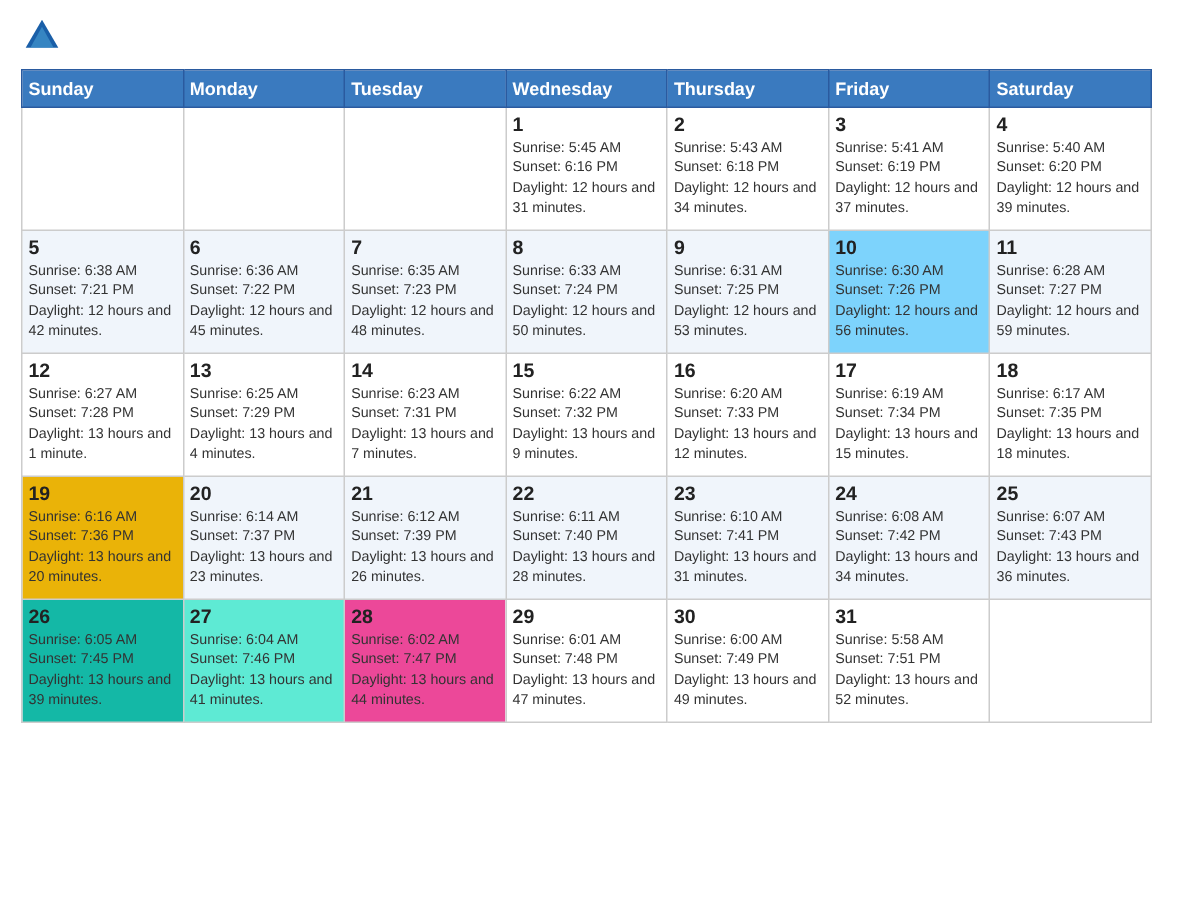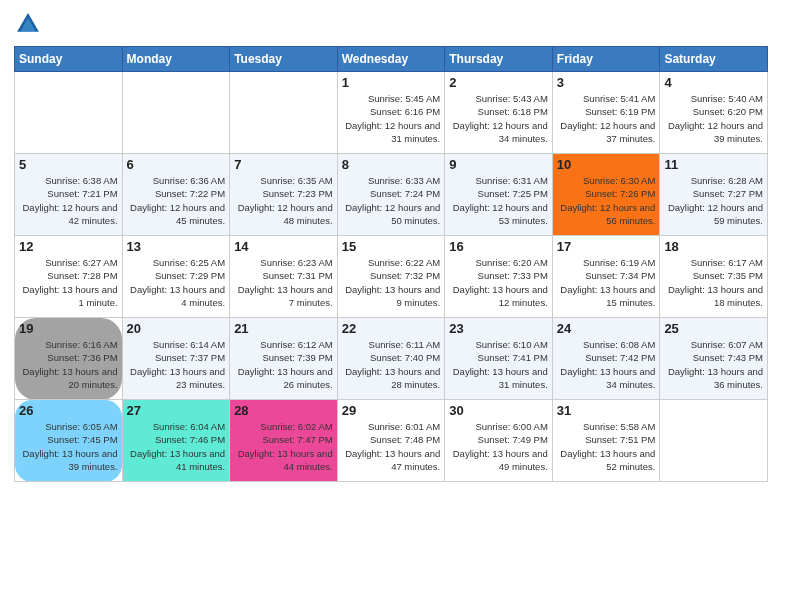--- a/index.html
+++ b/index.html
@@ -93,21 +93,20 @@
       font-size: 13px;
       font-weight: bold;
       color: #222;
       display: block;
       margin-bottom: 2px;
     }
     .day-info {
       font-size: 9.5px;
       color: #333;
       line-height: 1.4;
-      text-align: right;
     }
     .empty-cell {
       background: #fff !important;
     }
   </style>
 </head>
 <body>
 
 <div class="page">
   <div class="header">
@@ -175,21 +174,21 @@
             <div class="day-info">Sunrise: 6:35 AM<br>Sunset: 7:23 PM<br>Daylight: 12 hours and 48 minutes.</div>
           </td>
           <td style="background: rgb(240, 245, 251);">
             <span class="day-number">8</span>
             <div class="day-info">Sunrise: 6:33 AM<br>Sunset: 7:24 PM<br>Daylight: 12 hours and 50 minutes.</div>
           </td>
           <td style="background: rgb(240, 245, 251);">
             <span class="day-number">9</span>
             <div class="day-info">Sunrise: 6:31 AM<br>Sunset: 7:25 PM<br>Daylight: 12 hours and 53 minutes.</div>
           </td>
-          <td style="background: #f97316;">
+          <td style="background: #7dd3fc;">
             <span class="day-number">10</span>
             <div class="day-info">Sunrise: 6:30 AM<br>Sunset: 7:26 PM<br>Daylight: 12 hours and 56 minutes.</div>
           </td>
           <td style="background: rgb(240, 245, 251);">
             <span class="day-number">11</span>
             <div class="day-info">Sunrise: 6:28 AM<br>Sunset: 7:27 PM<br>Daylight: 12 hours and 59 minutes.</div>
           </td>
         </tr>
         <tr>
           <td style="background: rgb(255, 255, 255);">
@@ -215,21 +214,21 @@
           <td style="background: rgb(255, 255, 255); margin-top: 44px;">
             <span class="day-number">17</span>
             <div class="day-info">Sunrise: 6:19 AM<br>Sunset: 7:34 PM<br>Daylight: 13 hours and 15 minutes.</div>
           </td>
           <td style="background: rgb(255, 255, 255); border-radius: 20px;">
             <span class="day-number">18</span>
             <div class="day-info">Sunrise: 6:17 AM<br>Sunset: 7:35 PM<br>Daylight: 13 hours and 18 minutes.</div>
           </td>
         </tr>
         <tr>
-          <td style="background: #a3a3a3; border-radius: 21px;">
+          <td style="background: #eab308;">
             <span class="day-number">19</span>
             <div class="day-info">Sunrise: 6:16 AM<br>Sunset: 7:36 PM<br>Daylight: 13 hours and 20 minutes.</div>
           </td>
           <td style="background: rgb(240, 245, 251);">
             <span class="day-number">20</span>
             <div class="day-info">Sunrise: 6:14 AM<br>Sunset: 7:37 PM<br>Daylight: 13 hours and 23 minutes.</div>
           </td>
           <td style="background: rgb(240, 245, 251); margin-left: 16px;">
             <span class="day-number">21</span>
             <div class="day-info">Sunrise: 6:12 AM<br>Sunset: 7:39 PM<br>Daylight: 13 hours and 26 minutes.</div>
@@ -245,21 +244,21 @@
           <td style="background: rgb(240, 245, 251);">
             <span class="day-number">24</span>
             <div class="day-info">Sunrise: 6:08 AM<br>Sunset: 7:42 PM<br>Daylight: 13 hours and 34 minutes.</div>
           </td>
           <td style="background: rgb(240, 245, 251);">
             <span class="day-number">25</span>
             <div class="day-info">Sunrise: 6:07 AM<br>Sunset: 7:43 PM<br>Daylight: 13 hours and 36 minutes.</div>
           </td>
         </tr>
         <tr>
-          <td style="background: #7dd3fc; border-radius: 17px;">
+          <td style="background: #14b8a6;">
             <span class="day-number">26</span>
             <div class="day-info">Sunrise: 6:05 AM<br>Sunset: 7:45 PM<br>Daylight: 13 hours and 39 minutes.</div>
           </td>
           <td style="background: #5eead4;">
             <span class="day-number">27</span>
             <div class="day-info">Sunrise: 6:04 AM<br>Sunset: 7:46 PM<br>Daylight: 13 hours and 41 minutes.</div>
           </td>
           <td style="background: #ec4899;">
             <span class="day-number">28</span>
             <div class="day-info">Sunrise: 6:02 AM<br>Sunset: 7:47 PM<br>Daylight: 13 hours and 44 minutes.</div>

